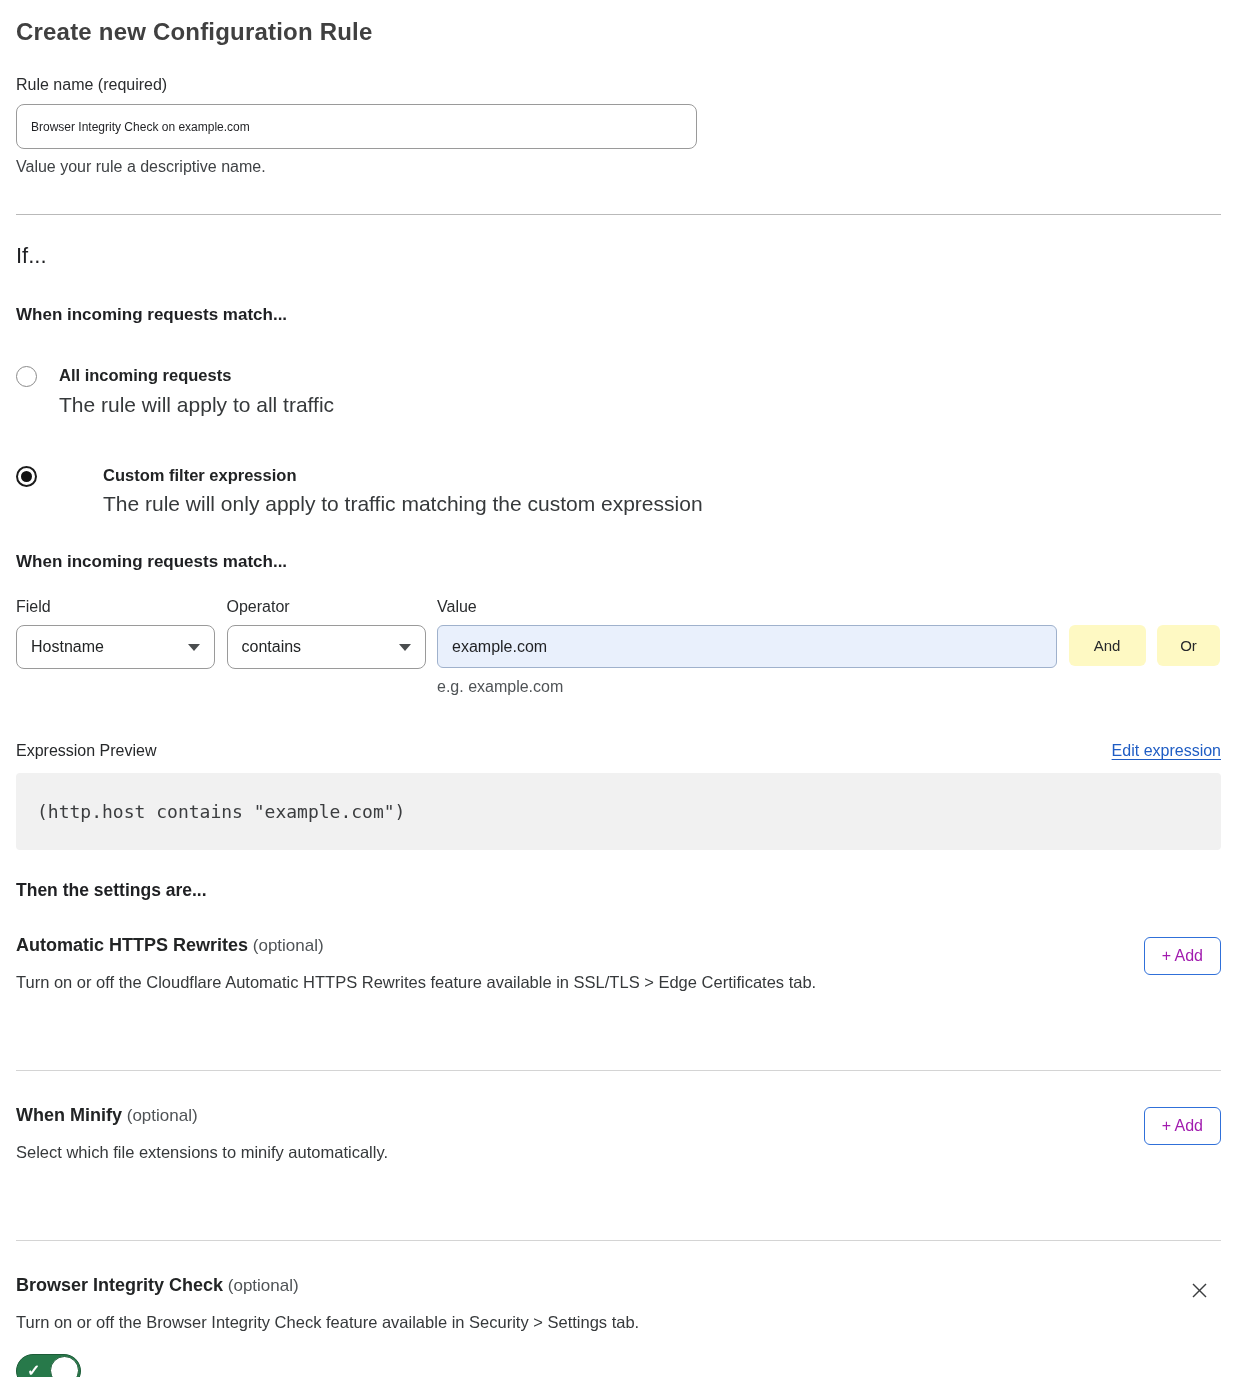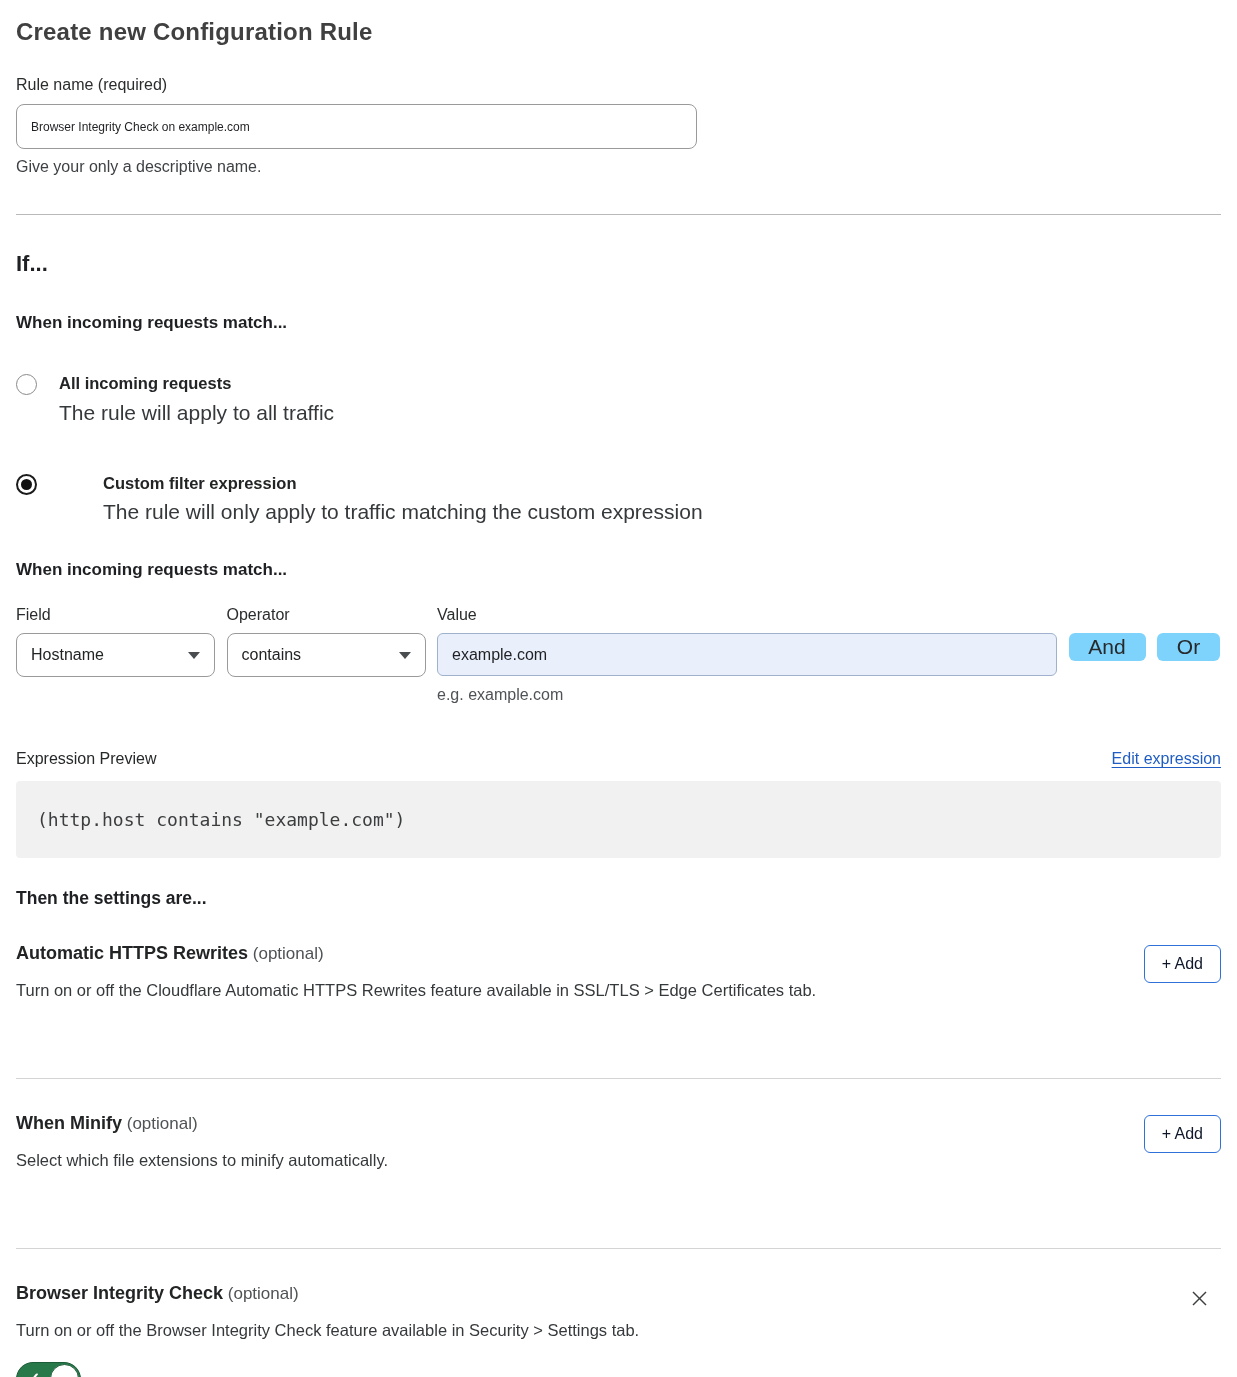--- a/index.html
+++ b/index.html
@@ -7,21 +7,21 @@
   body {
     width: 1237px;
     min-height: 1377px;
     font-family: "Liberation Sans", sans-serif;
     color: #1f2023;
   }
   .container { padding: 18px 16px 24px 16px; width: 1237px; }
 
   
   .page-title { font-size: 24px; font-weight: 700; color: #404040; letter-spacing: .2px; }
-  .h-if { font-size: 22px; font-weight: 700; margin-top: 36px; }
+  .h-if { font-size: 22px; font-weight: 400; margin-top: 28px; }
   .h-sub { font-size: 17px; font-weight: 700; margin-top: 36px; }
   .h-then { font-size: 17.5px; font-weight: 700; margin-top: 30px; }
 
   
   .field-label { display: block; font-size: 16px; color: #2a2c2e; margin-top: 30px; }
   .rule-name-input {
     margin-top: 10px; width: 681px; height: 45px;
     border: 1px solid #9a9a9a; border-radius: 8px;
     padding: 0 14px; font-size: 12px; color: #1f2023;
     font-family: "Liberation Sans", sans-serif; background: #fff; outline: none;
@@ -64,22 +64,22 @@
   .chevron {
     width: 0; height: 0; border-left: 6px solid transparent;
     border-right: 6px solid transparent; border-top: 7px solid #4a4d4f;
   }
   .value-input {
     width: 620px; height: 43px; border: 1px solid #9fb1cc; border-radius: 6px;
     background: #e9f0fc; padding: 0 14px; font-size: 16px; color: #1f2023;
     font-family: "Liberation Sans", sans-serif; outline: none;
   }
   .gray-btn {
-    height: 28px; border: none; border-radius: 6px; background: #7dd3fc;
-    font-size: 21px; color: #27292b; font-family: "Liberation Sans", sans-serif;
+    height: 41px; border: none; border-radius: 6px; background: #fef9c3;
+    font-size: 15px; color: #27292b; font-family: "Liberation Sans", sans-serif;
     cursor: pointer; width: 100%;
   }
   .eg-helper { margin-left: 421px; margin-top: 9px; font-size: 16px; color: #4f5356; }
 
   
   .preview-row {
     margin-top: 46px; display: flex; align-items: flex-end; justify-content: space-between;
   }
   .preview-label { font-size: 16px; color: #26282a; }
   .edit-link {
@@ -92,21 +92,21 @@
     font-family: "DejaVu Sans Mono", monospace; font-size: 18px; color: #3b3d3f;
   }
 
   
   .setting { margin-top: 34px; }
   .setting-header { display: flex; align-items: flex-start; justify-content: space-between; }
   .setting-title { font-size: 18px; font-weight: 700; color: #222425; }
   .setting-suffix { font-size: 17px; font-weight: 400; color: #4f5356; }
   .setting-desc { font-size: 16.5px; color: #36393b; margin-top: 17px; max-width: 1000px; }
   .add-btn {
-    border: 1px solid #3070d9; background: #ffffff; color: #0f172a;
+    border: 1px solid #3070d9; background: #ffffff; color: #a21caf;
     font-size: 16px; font-family: "Liberation Sans", sans-serif;
     border-radius: 6px; padding: 9px 17px; cursor: pointer; margin-top: 2px;
     white-space: nowrap;
   }
   .setting .spacer { height: 40px; }
   .close-btn {
     background: none; border: none; cursor: pointer; padding: 4px; margin-right: 8px; margin-top: 2px;
     line-height: 0;
   }
 
@@ -127,21 +127,21 @@
 </head>
 <body>
 
 <div class="container">
 
   <div class="page-title">Create new Configuration Rule</div>
 
   
   <label class="field-label">Rule name (required)</label>
   <input class="rule-name-input" type="text" value="Browser Integrity Check on example.com" style="">
-  <div class="helper">Give your only a descriptive name.</div>
+  <div class="helper">Value your rule a descriptive name.</div>
 
   <hr class="divider">
 
   
   <div class="h-if">If...</div>
   <div class="h-sub">When incoming requests match...</div>
 
   <div class="radio-option">
     <span class="radio-circle">
         <span class="radio-dot"></span>

